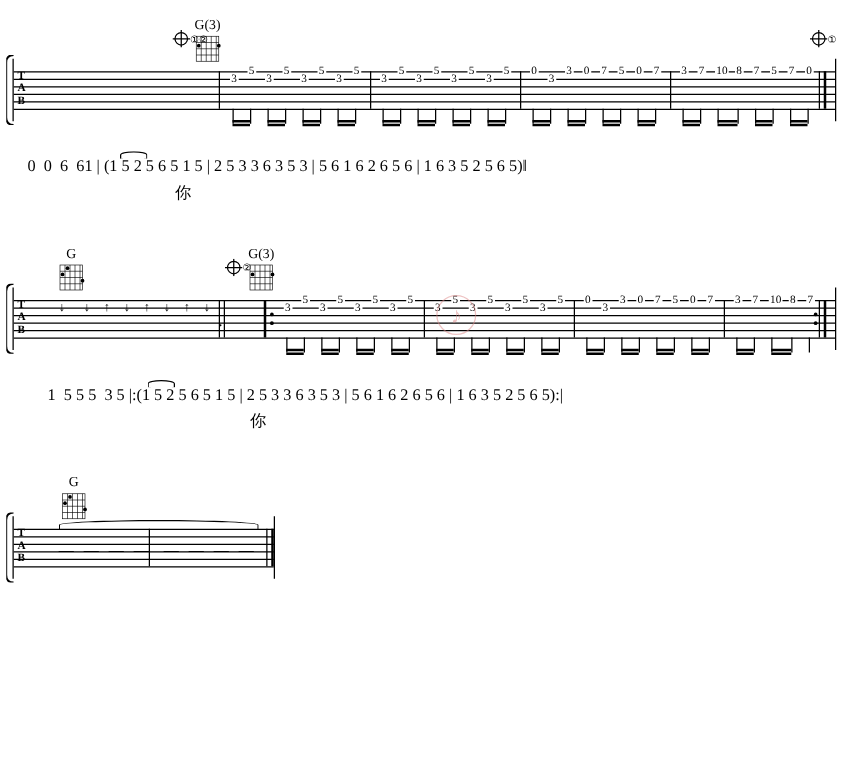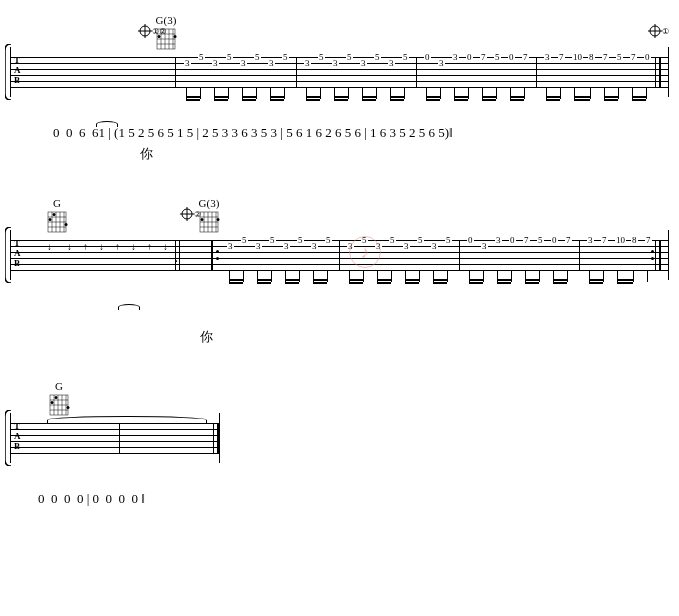--- a/index.html
+++ b/index.html
@@ -197,21 +197,21 @@
         <div class="stem" style="left: 607px;"></div>
         <div class="beam" style="left: 593px; width: 14px;"></div>
         <div class="beam" style="left: 593px; width: 14px; top: 9px;"></div>
         <div class="stem" style="left: 621px;"></div>
         <div class="stem" style="left: 635px;"></div>
         <div class="beam" style="left: 621px; width: 14px;"></div>
         <div class="beam" style="left: 621px; width: 14px; top: 9px;"></div>
       </div>
   </div>
   <div class="num-row">
-    <span style="left:43px">0  0  6  61 | (1 5 2 5 6 5 1 5 | 2 5 3 3 6 3 5 3 | 5 6 1 6 2 6 5 6 | 1 6 3 5 2 5 6 5)‖</span>
+    <span style="left:12px">0  0  6  61 | (1 5 2 5 6 5 1 5 | 2 5 3 3 6 3 5 3 | 5 6 1 6 2 6 5 6 | 1 6 3 5 2 5 6 5)‖</span>
     <div class="tie" style="left:86px;width:22px;top:-4px"></div>
   </div>
   <div class="lyric-row">
     <span style="left:130px">你</span>
   </div>
 </div>
 
 <div class="system">
   <div class="chord-row">
     <div class="chord" style="left:36px">
@@ -376,20 +376,21 @@
         <div class="stem" style="left: 622px;"></div>
         <div class="beam" style="left: 606px; width: 16px;"></div>
         <div class="beam" style="left: 606px; width: 16px; top: 9px;"></div>
         <div class="stem" style="left: 636px;"></div>
       </div>
     <div class="watermark" style="left:338px;top:6px">
       <div class="badge">♪</div>
     </div>
   </div>
   <div class="num-row">
+    <span style="left:28px">1  5 5 5  3 5 |:(1 5 2 5 6 5 1 5 | 2 5 3 3 6 3 5 3 | 5 6 1 6 2 6 5 6 | 1 6 3 5 2 5 6 5):|</span>
     <div class="tie" style="left:108px;width:22px;top:-4px"></div>
   </div>
   <div class="lyric-row">
     <span style="left:190px">你</span>
   </div>
 </div>
 
 <div class="system" style="width:220px">
   <div class="chord-row">
     <div class="chord" style="left:38px">
@@ -428,16 +429,13 @@
     <div class="tie" style="left:36px;width:160px;top:3px;height:8px"></div>
     <div class="rest" style="left:36px">—</div>
     <div class="rest" style="left:56px">—</div>
     <div class="rest" style="left:76px">—</div>
     <div class="rest" style="left:96px">—</div>
     <div class="rest" style="left:120px">—</div>
     <div class="rest" style="left:140px">—</div>
     <div class="rest" style="left:160px">—</div>
     <div class="rest" style="left:180px">—</div>
   </div>
-  <div class="num-row">
-    <span style="left:28px">0  0  0  0 | 0  0  0  0 ‖</span>
-  </div>
 </div>
 
 </body></html>

